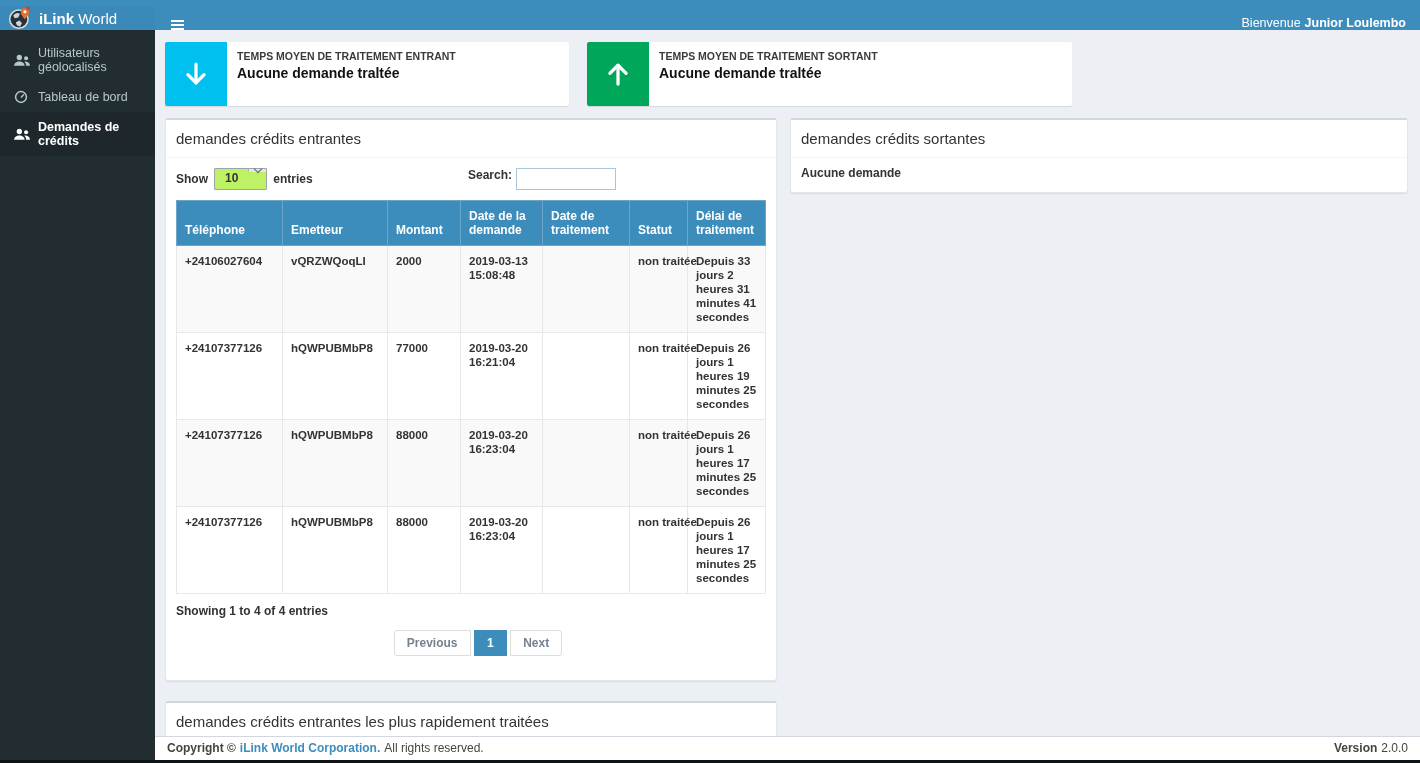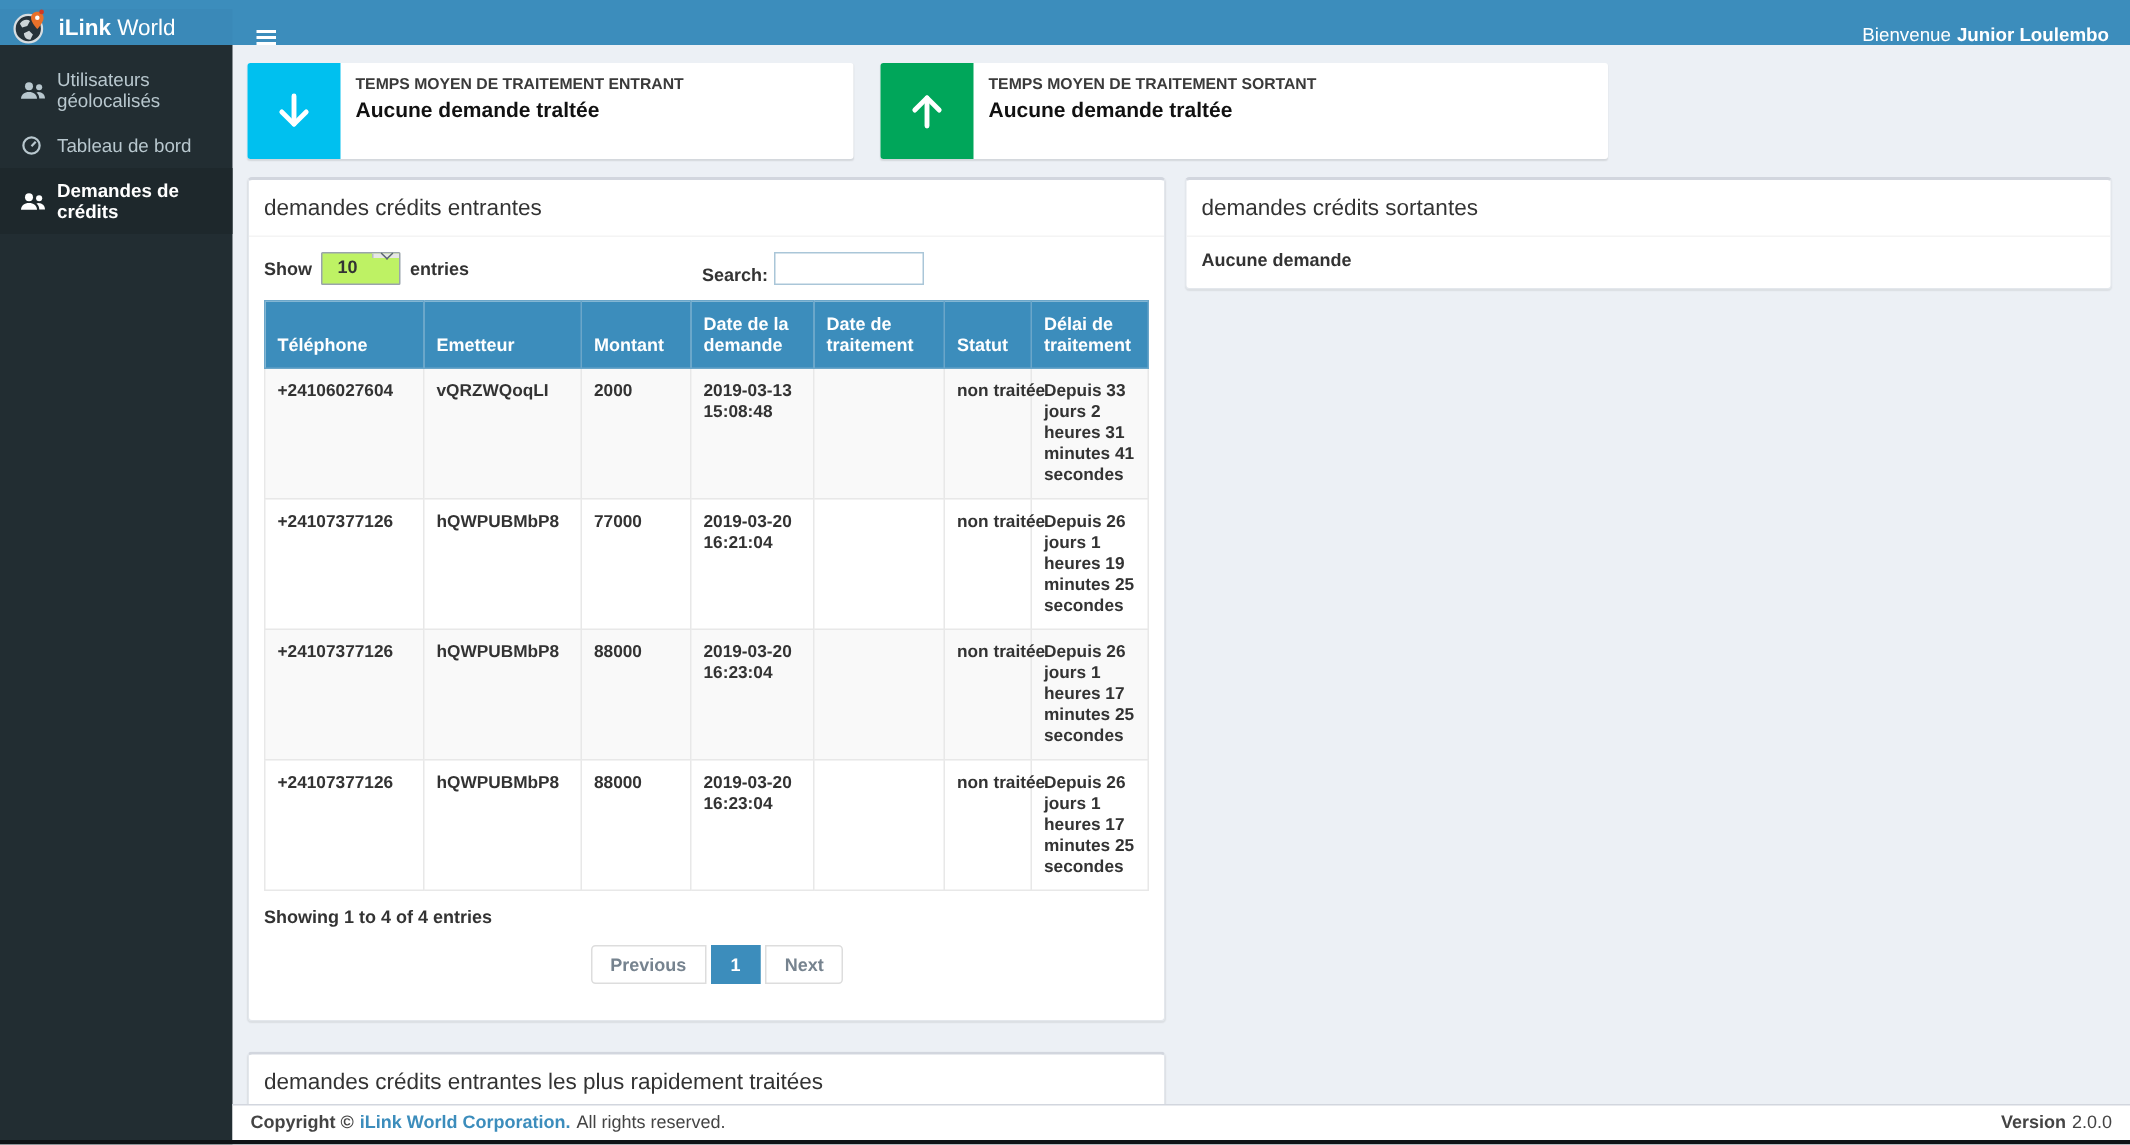--- a/index.html
+++ b/index.html
@@ -49,21 +49,21 @@
   .box-body { padding: 10px; }
   .empty-body { padding: 8px 10px 12px; font-size: 12px; font-weight: bold; color: #333; }
 
   
   .dt-controls { display: flex; align-items: center; margin-bottom: 10px; font-size: 12px; font-weight: bold; }
   .dt-length { display: flex; align-items: center; gap: 6px; }
   .dt-select { display: inline-flex; align-items: flex-start; border: 1px solid #9aa4ab; background: #bef264; height: 22px; cursor: pointer; border-radius: 1px; }
   .dt-select .val { padding: 2px 10px; font-size: 12px; font-weight: bold; display: flex; align-items: center; }
   .dt-select .caret-box { width: 18px; background: #e6e6e6; border-left: 1px solid #b5bcc1; display: flex; align-items: center; justify-content: center; }
   .chevron { width: 6px; height: 6px; border-right: 1.5px solid #5a6570; border-bottom: 1.5px solid #5a6570; transform: rotate(45deg); margin-top: -3px; }
-  .dt-search { margin-left: auto; margin-right: 150px; display: flex; align-items: flex-end; gap: 4px; }
+  .dt-search { margin-left: auto; margin-right: 150px; display: flex; align-items: flex-start; gap: 4px; }
   .dt-search input { width: 100px; height: 22px; border: 1px solid #aac6d8; padding: 2px 5px; font-size: 12px; font-family: inherit; outline: none; background: #fff; }
 
   
   table.dt { width: 100%; border-collapse: collapse; table-layout: fixed; }
   table.dt thead th {
     background: #3c8dbc; color: #fff; font-size: 12px; font-weight: bold; text-align: left;
     vertical-align: bottom; padding: 8px; border: 1px solid #6ba6c9; cursor: pointer;
   }
   table.dt tbody td {
     font-size: 11.5px; font-weight: 600; color: #333; padding: 8px; vertical-align: top;

